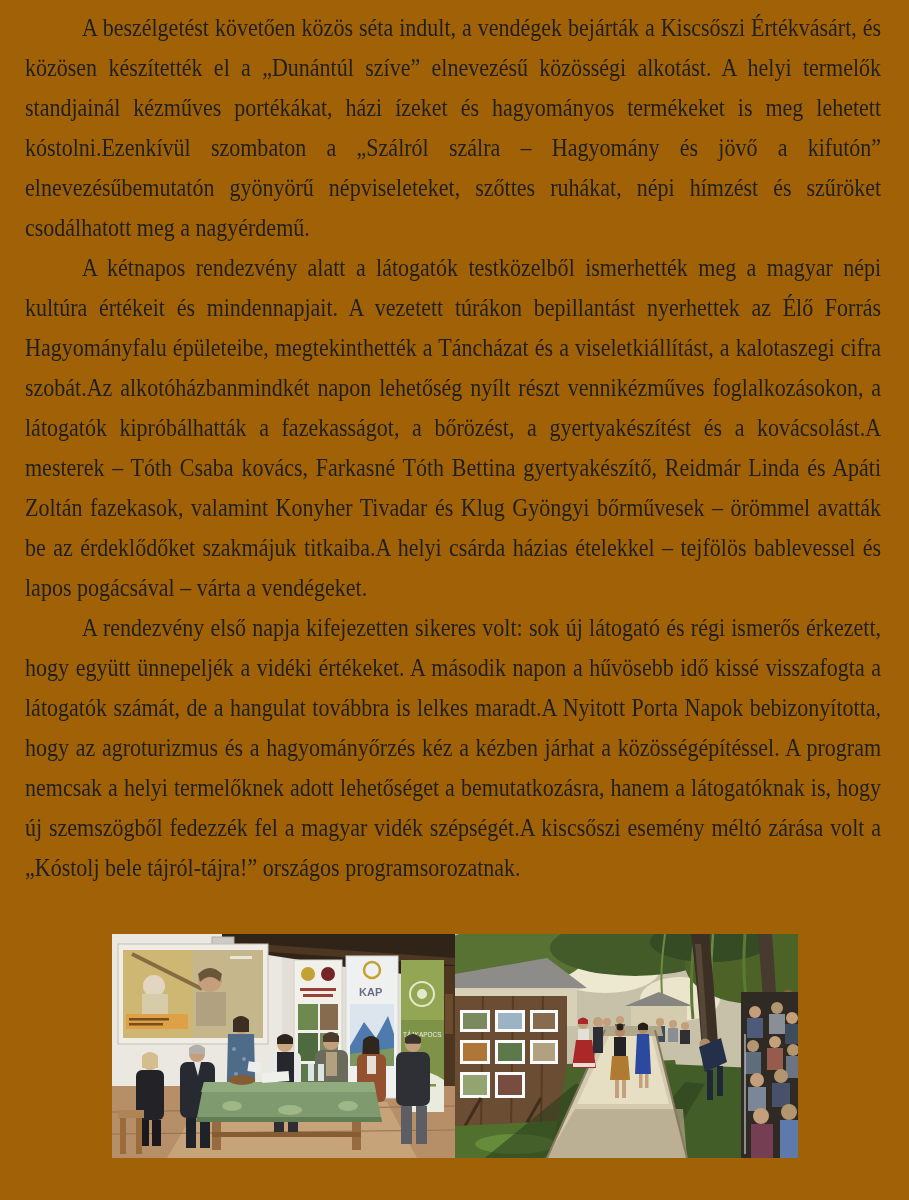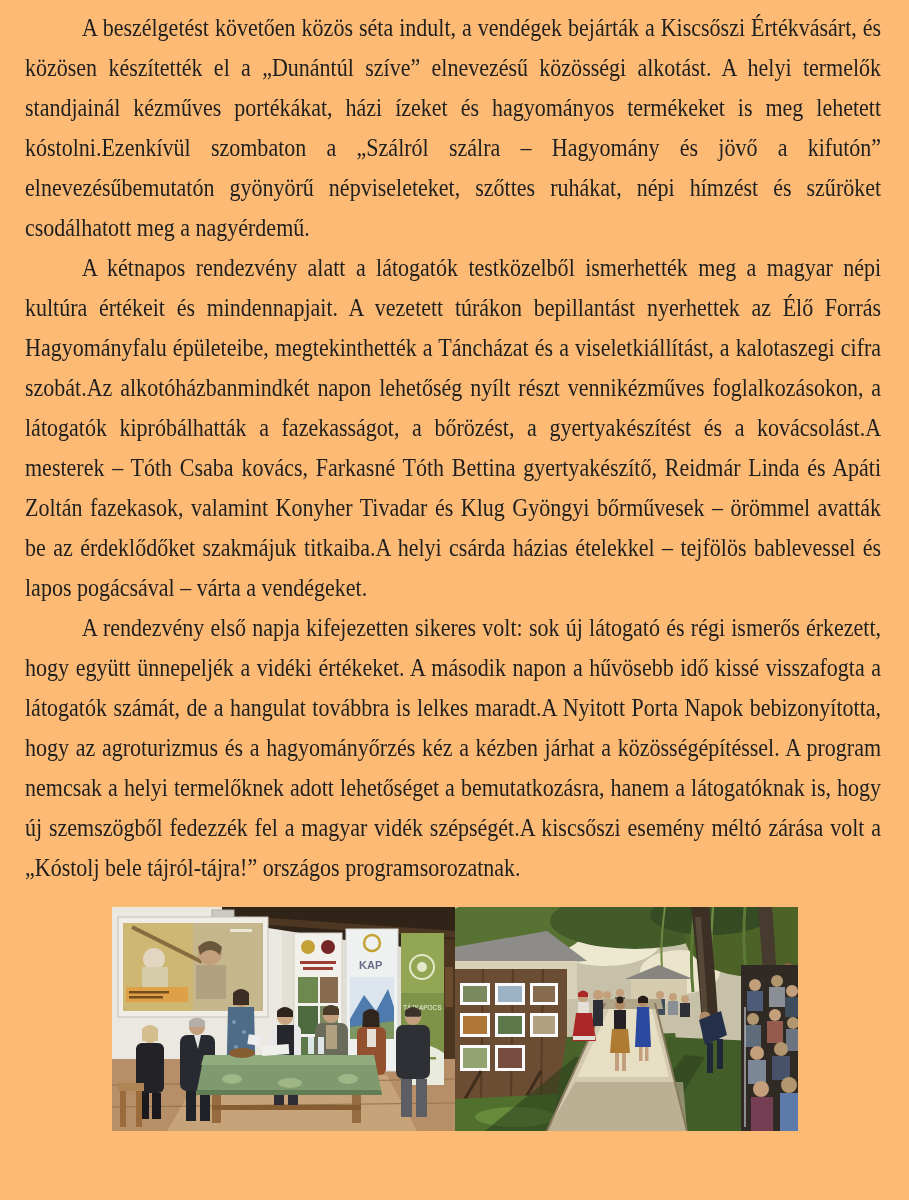--- a/index.html
+++ b/index.html
@@ -1,39 +1,39 @@
 <!DOCTYPE html>
 <html lang="hu"><head>
 <meta charset="utf-8">
 <style>
   html,body{margin:0;padding:0;background:#ffffff;}
   .page{
     position:relative;
     width:909px;height:1200px;
-    background:#fdba74;
+    background:#a16207;
     overflow:hidden;
     font-family:"Liberation Serif","DejaVu Serif",serif;
   }
   .text-block{
     position:absolute;
     top:8px;left:25px;
     width:992px;               
     transform:scaleX(0.863);   
     transform-origin:top left;
     color:#1f1f1f;
     font-size:25.5px;
     line-height:40px;
     text-align:justify;
     max-height:945px;
     overflow:hidden;
   }
   .text-block p{margin:0;text-indent:66px;}
   .photo-row{
     position:absolute;
-    top:907px;left:112px;
+    top:934px;left:112px;
     width:691px;height:224px;
     display:flex;
   }
   .photo-row svg{display:block;filter:blur(0.5px) saturate(0.92) contrast(0.96);}
   .photo-left{width:343px;height:224px;}
   .photo-right{width:343px;height:224px;}
 </style>
 </head>
 <body>
 

